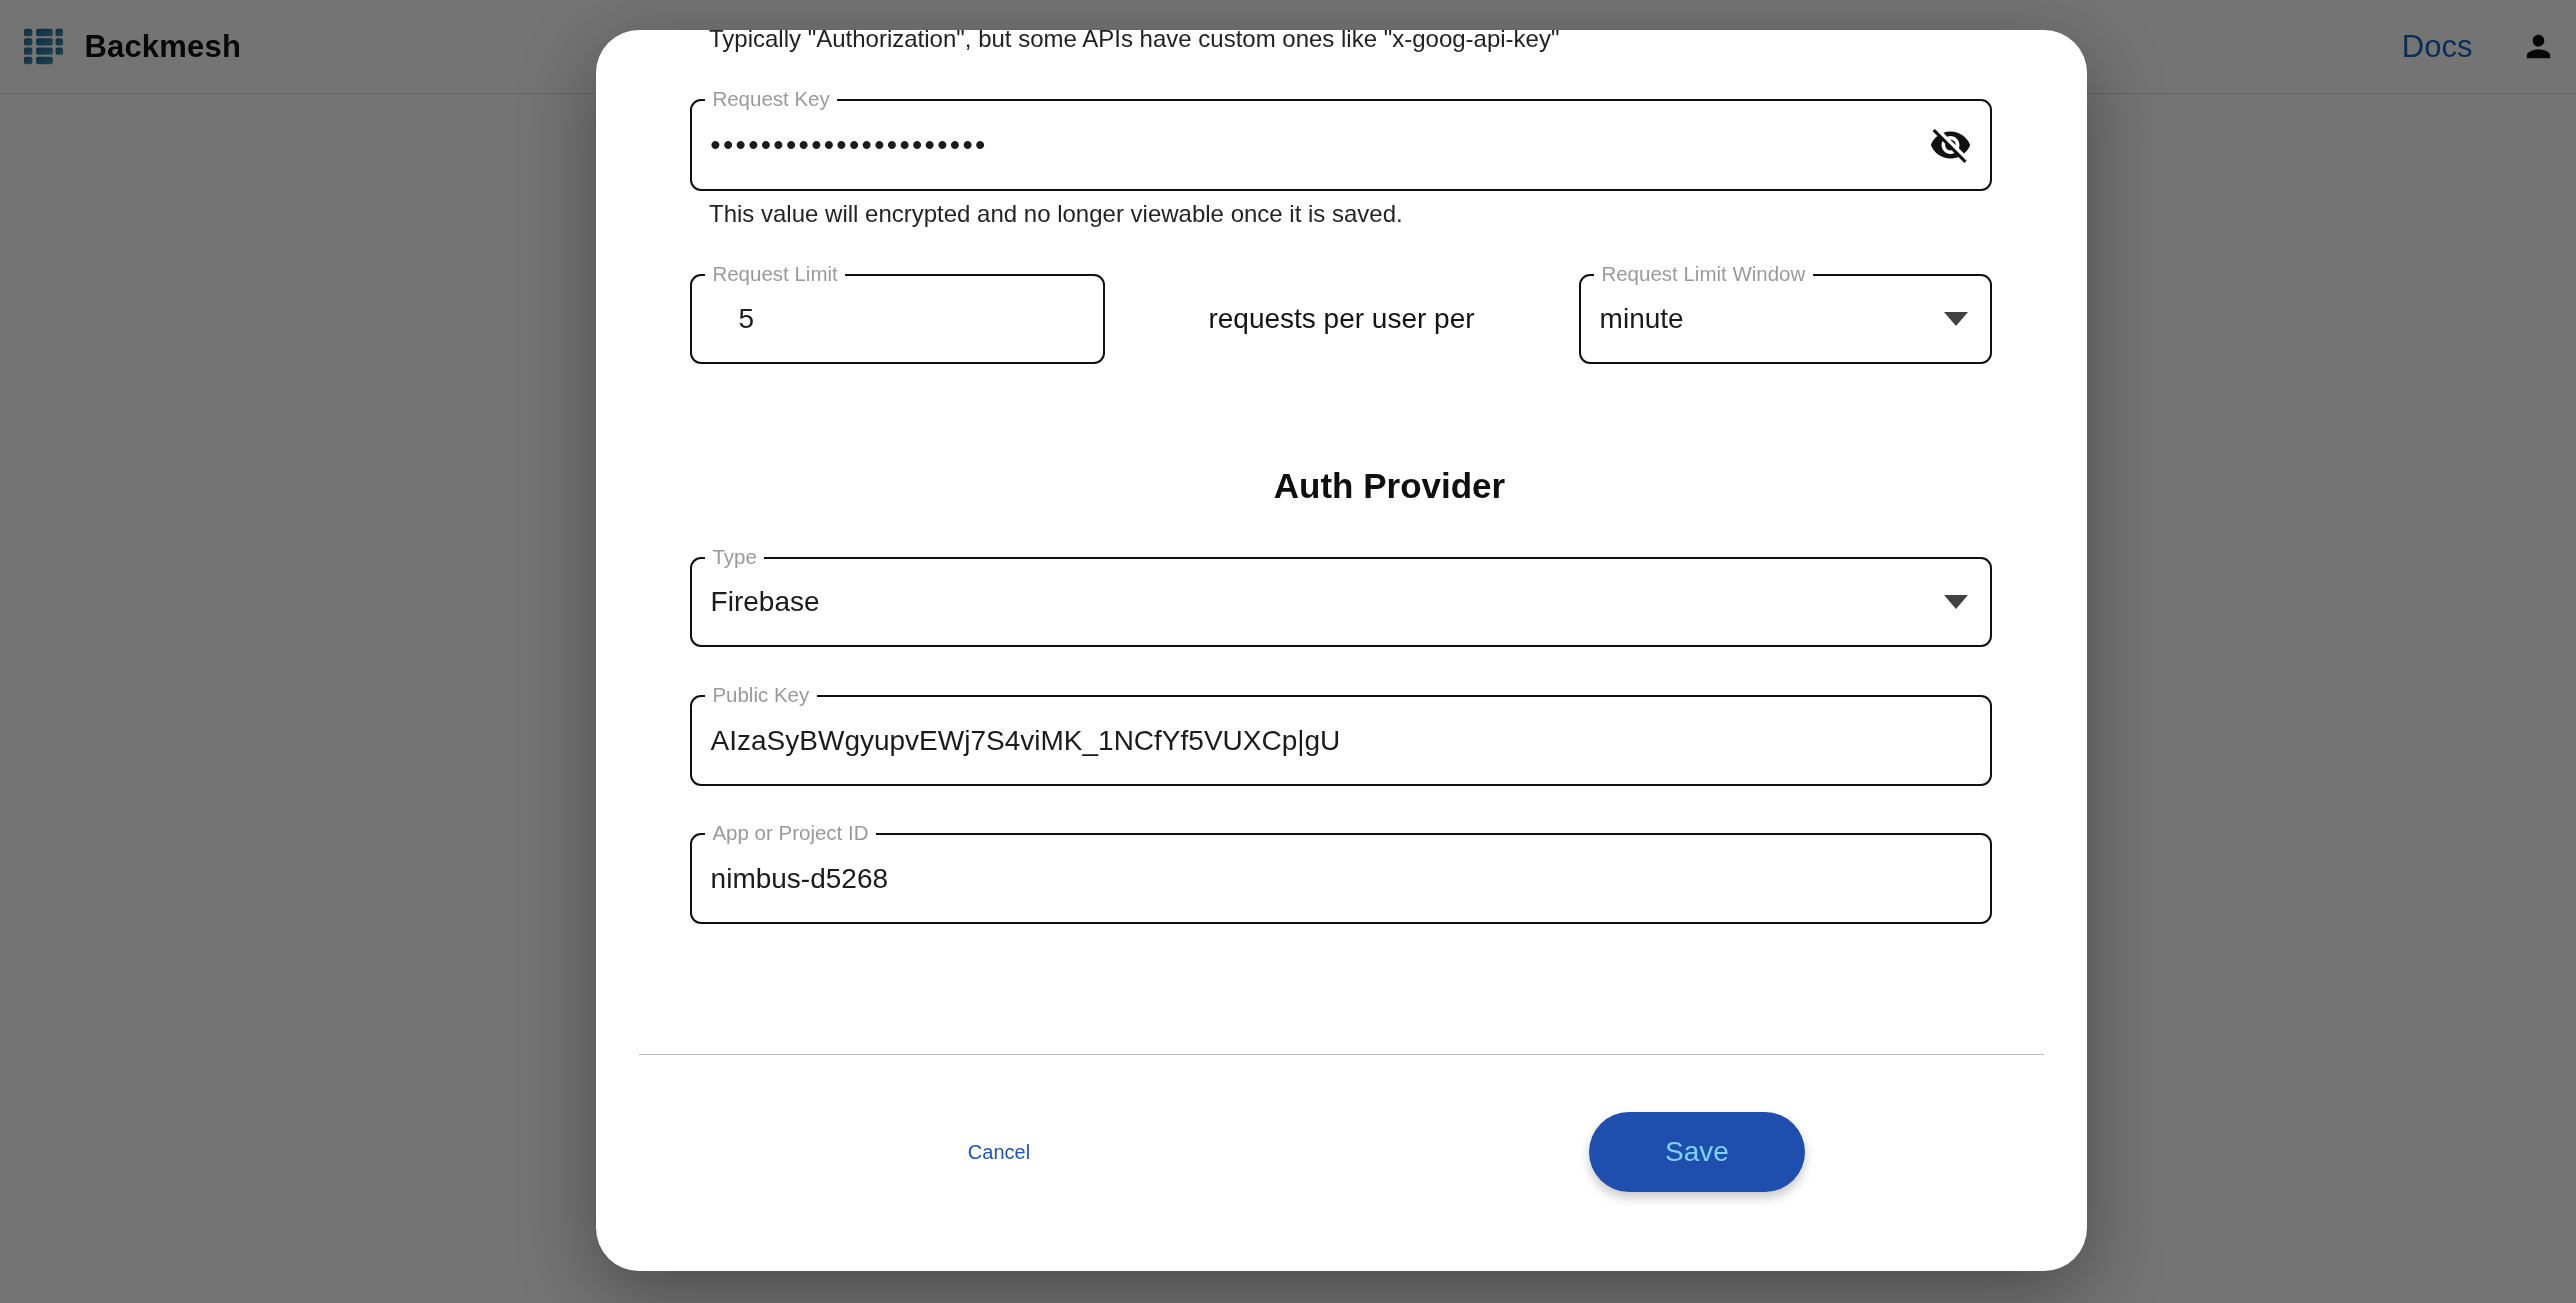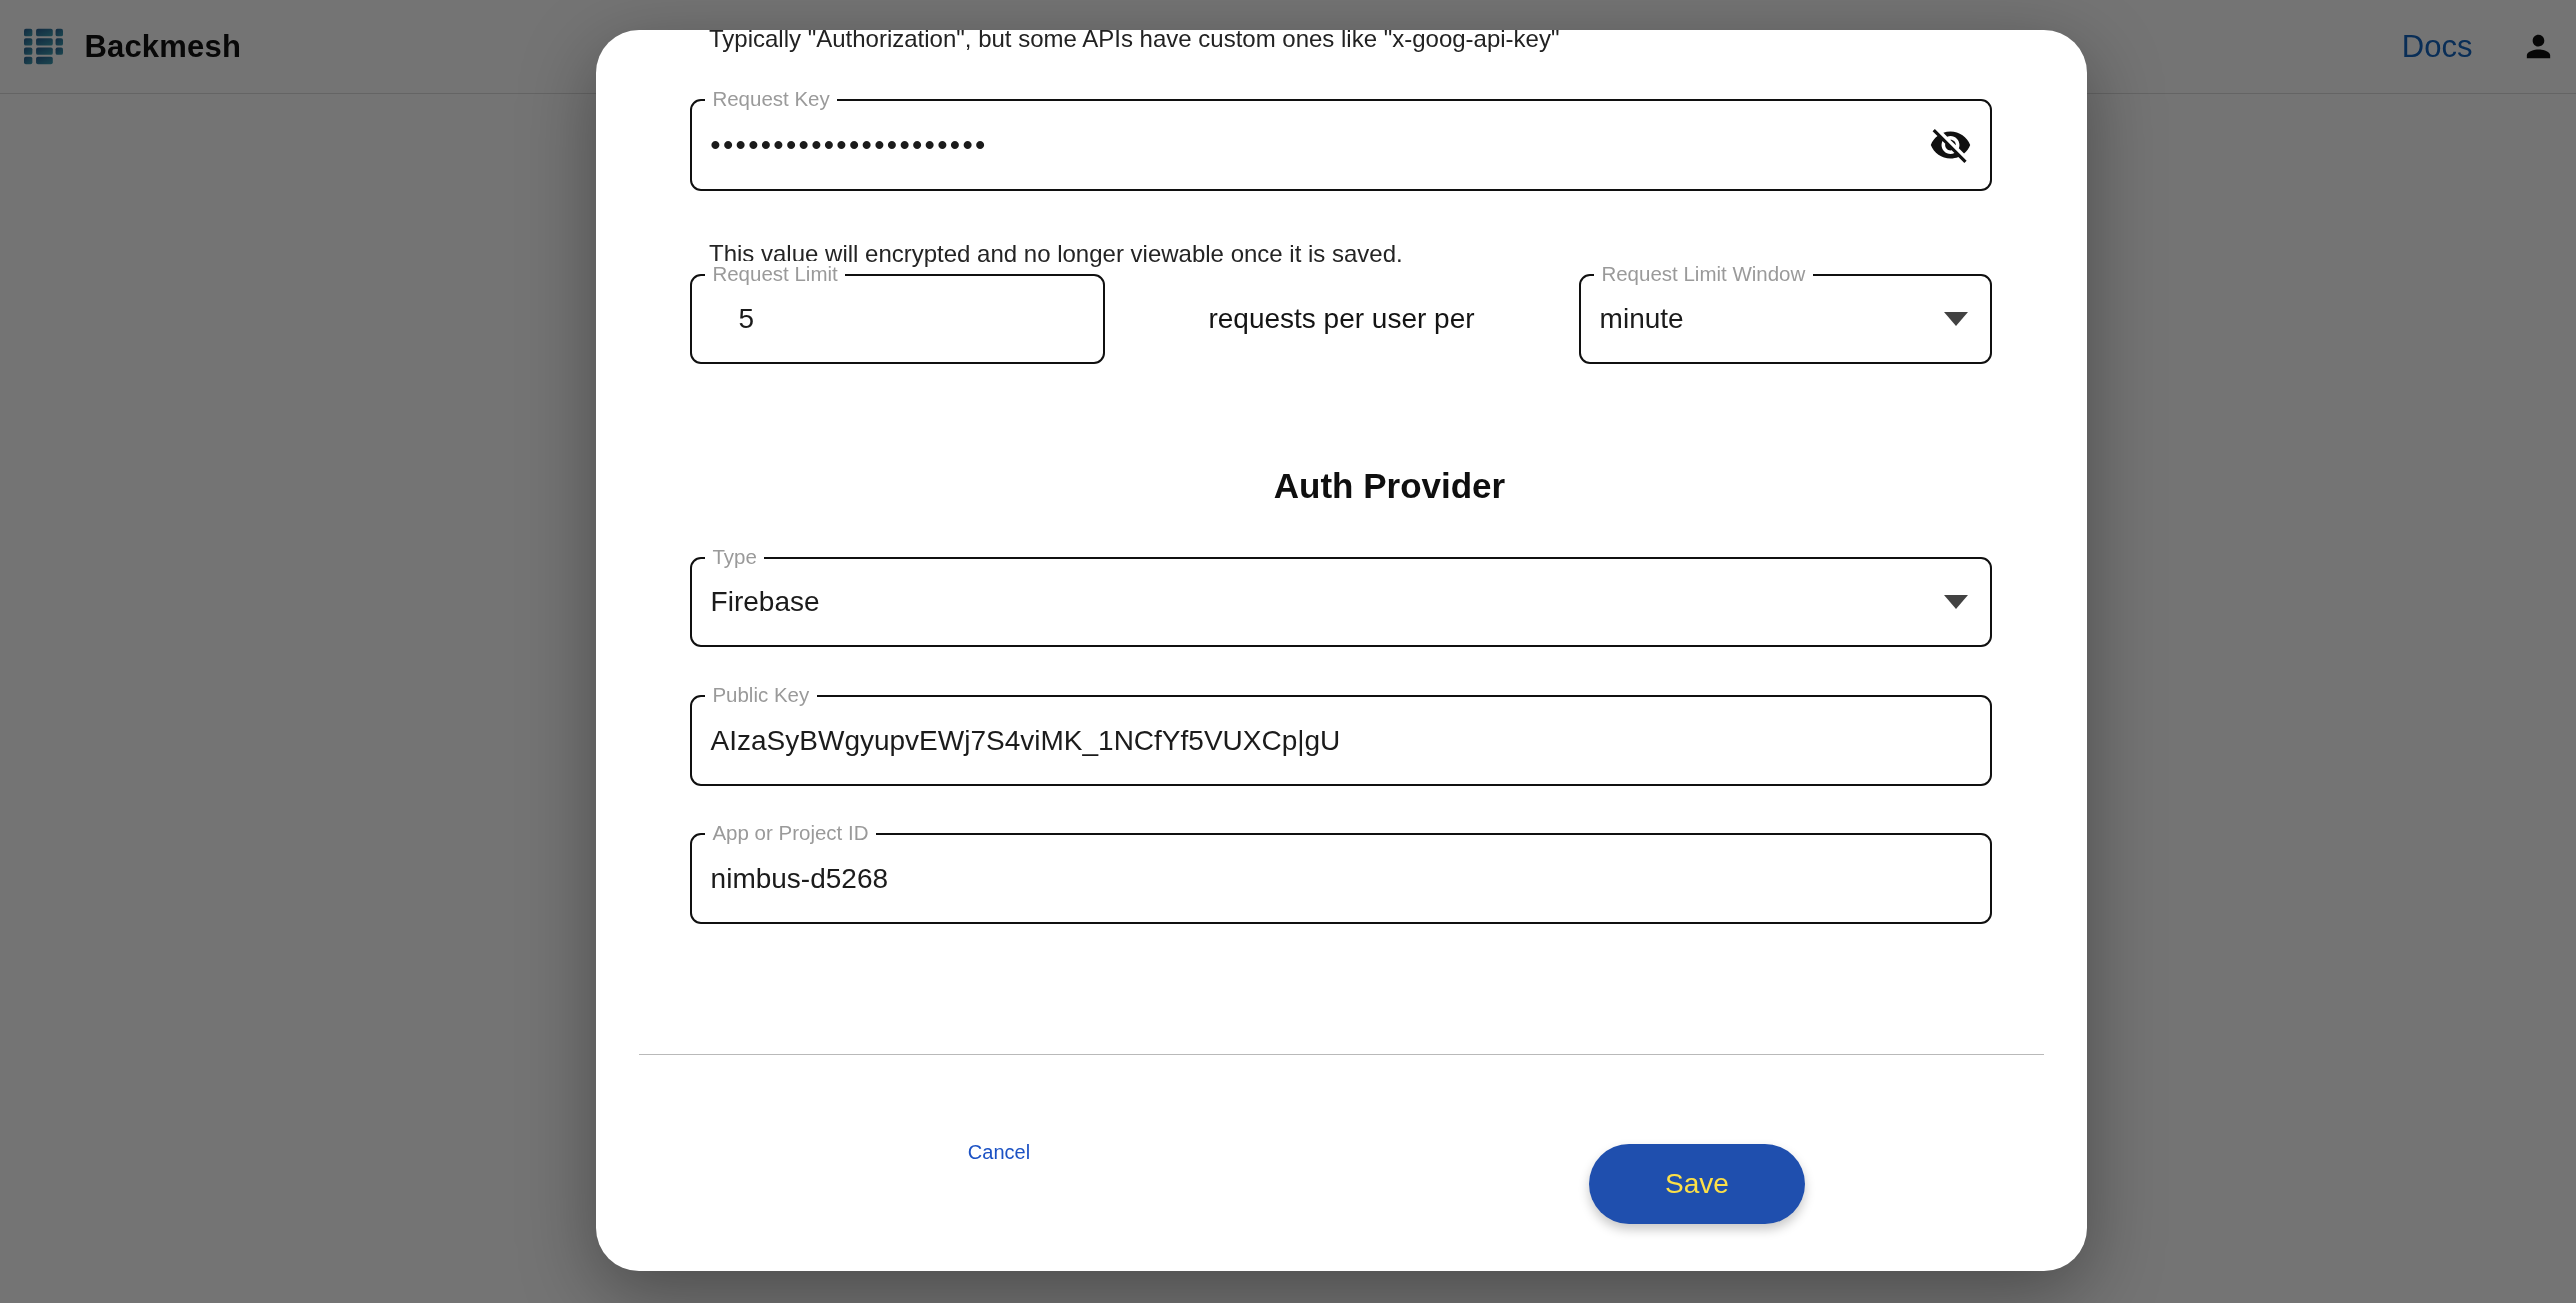--- a/index.html
+++ b/index.html
@@ -56,21 +56,21 @@
     position:absolute;right:16.7px;top:50%;transform:translateY(-50%);
     width:45px;height:45px;display:flex;align-items:center;justify-content:center;cursor:pointer;
   }
   .select-arrow{
     position:absolute;right:22px;top:50%;transform:translateY(-50%);
     width:0;height:0;border-left:12px solid transparent;border-right:12px solid transparent;
     border-top:14px solid #424242;
   }
 
   .helper-text{
-    position:absolute;left:113px;top:170px;font-size:24px;color:#242424;white-space:nowrap;margin-top:40px;
+    position:absolute;left:113px;top:170px;font-size:24px;color:#242424;white-space:nowrap;
   }
   .middle-text{
     position:absolute;top:244px;height:90px;left:0;width:100%;
     display:flex;align-items:center;justify-content:center;
     font-size:28px;color:#141414;pointer-events:none;
   }
   .section-heading{
     position:absolute;top:436px;left:0;width:100%;text-align:center;
     font-size:35px;font-weight:700;color:#0f0f0f;padding-left:48px;
   }
@@ -79,22 +79,22 @@
   .actions{position:absolute;left:0;right:0;top:1082px;height:80px;}
   .cancel-btn{
     position:absolute;left:403px;top:50%;transform:translate(-50%,-50%);
     font-size:20px;font-weight:500;color:#1c52c4;cursor:pointer;
     padding:13px 24px;border-radius:9.3px;background:transparent;border:none;
     font-family:inherit;
   }
   .save-btn{
     position:absolute;left:1101px;top:0;transform:translateX(-50%);
     width:216px;height:80px;border-radius:40px;border:none;cursor:pointer;
-    background:#1f4fae;color:#fde047;font-size:28px;font-weight:500;
-    font-family:inherit;box-shadow:0 5.6px 11px rgba(0,0,0,.22);margin-top:32px;
+    background:#1f4fae;color:#7dd3fc;font-size:28px;font-weight:500;
+    font-family:inherit;box-shadow:0 5.6px 11px rgba(0,0,0,.22);
   }
 </style>
 </head>
 <body>
 
 <div class="page-header">
   <div class="brand-wrap">
     <svg class="brand-logo" viewBox="0 0 42 42">
       <defs>
         <linearGradient id="lg" x1="0" y1="0" x2="1" y2="1">

